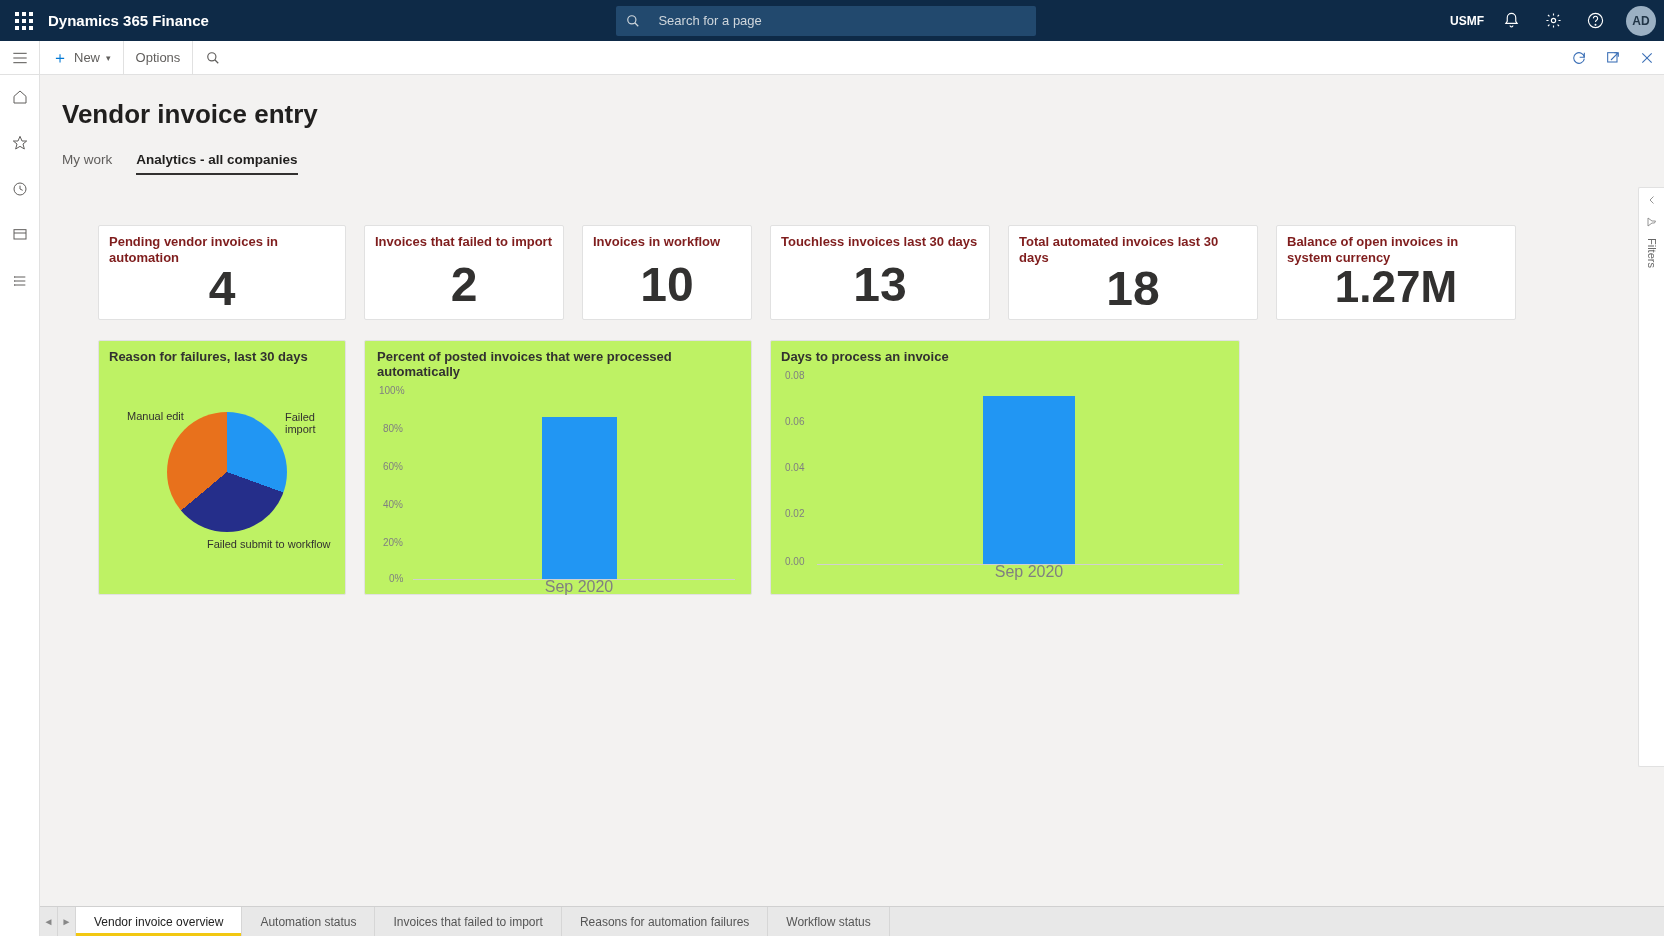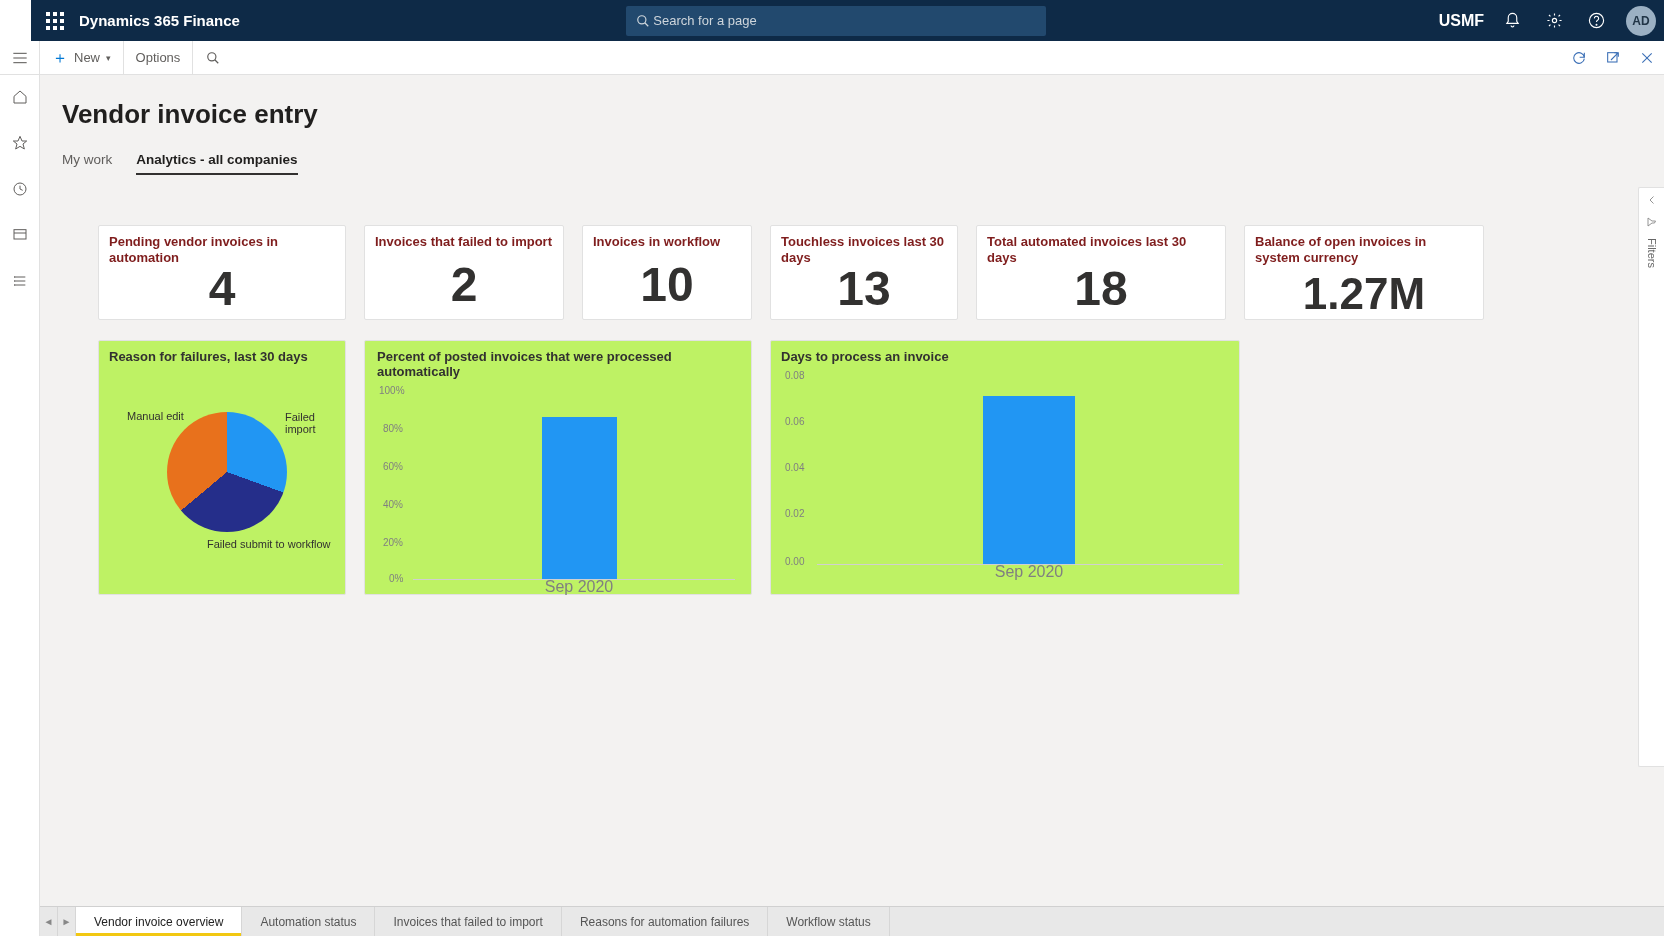--- a/index.html
+++ b/index.html
@@ -25,41 +25,40 @@
   }
 
   
   .topbar {
     height:41px;
     background:var(--header-bg);
     color:#fff;
     display:flex;
     align-items:center;
     padding:0 8px 0 0;
-    margin-left:31px;
   }
   .waffle {
     width:48px;height:41px;display:flex;align-items:center;justify-content:center;cursor:pointer;
   }
   .waffle-grid {
     display:grid;grid-template-columns:repeat(3,4px);grid-template-rows:repeat(3,4px);gap:3px;
   }
   .waffle-grid span{background:#fff;width:4px;height:4px;}
   .app-title{font-size:15px;font-weight:600;margin-right:auto;}
   .searchbox{
-    display:flex;align-items:center;gap:3px;
+    display:flex;align-items:center;gap:18px;
     width:420px;height:30px;background:#22496e;border-radius:2px;color:#cfd6dc;
     padding:0 10px;margin-right:auto;
   }
   .searchbox svg{width:14px;height:14px;stroke:#cfd6dc;fill:none;stroke-width:2;}
   .searchbox span{color:#cfd6dc;}
   .hdr-right{display:flex;align-items:center;gap:2px;}
   .hdr-btn{width:40px;height:41px;display:flex;align-items:center;justify-content:center;color:#fff;cursor:pointer;}
   .hdr-btn svg{width:17px;height:17px;stroke:#fff;fill:none;stroke-width:1.6;}
-  .company-label{font-size:16px;font-weight:600;padding:0 6px;}
+  .company-label{font-size:12px;font-weight:600;padding:0 6px;}
   .avatar{width:30px;height:30px;border-radius:50%;background:#9bb0c3;display:flex;align-items:center;justify-content:center;font-size:12px;font-weight:600;color:#213547;margin-left:8px;}
 
   
   .cmd-row{
     height:34px;background:#fff;border-bottom:1px solid #e1e1e1;
     display:flex;align-items:center;padding:0 0 0 0;
   }
   .hamburger{width:40px;height:34px;display:flex;align-items:center;justify-content:center;cursor:pointer;border-right:1px solid #e1e1e1;}
   .hamburger svg{width:16px;height:12px;stroke:#605e5c;stroke-width:1.6;}
   .cmd-btn{
@@ -106,23 +105,23 @@
   .card{
     background:#fff;border:1px solid var(--card-border);border-radius:2px;
     padding:8px 10px;
   }
   .kpi-card{height:95px;display:flex;flex-direction:column;}
   .kpi-label{font-size:13px;font-weight:600;color:#7f1d1d;line-height:1.2;}
   .kpi-value{font-size:48px;font-weight:700;text-align:center;margin-top:auto;margin-bottom:2px;line-height:1;}
   .k1{width:248px;}
   .k2{width:200px;}
   .k3{width:170px;}
-  .k4{width:188px;}
+  .k4{width:220px;}
   .k5{width:250px;}
-  .k6{width:240px;gap:7px;}
+  .k6{width:240px;}
   .k6 .kpi-value{font-size:44px;}
 
   .chart-row{display:flex;gap:18px;}
   .chart-card{background:#bef264;border:1px solid var(--card-border);border-radius:2px;padding:8px 10px;}
 
   .cc1{width:248px;height:255px;}
   .cc2{width:388px;height:255px;padding-left:12px;}
   .cc3{width:470px;height:255px;}
   .chart-title{font-size:13px;font-weight:600;margin-bottom:6px;}
 

